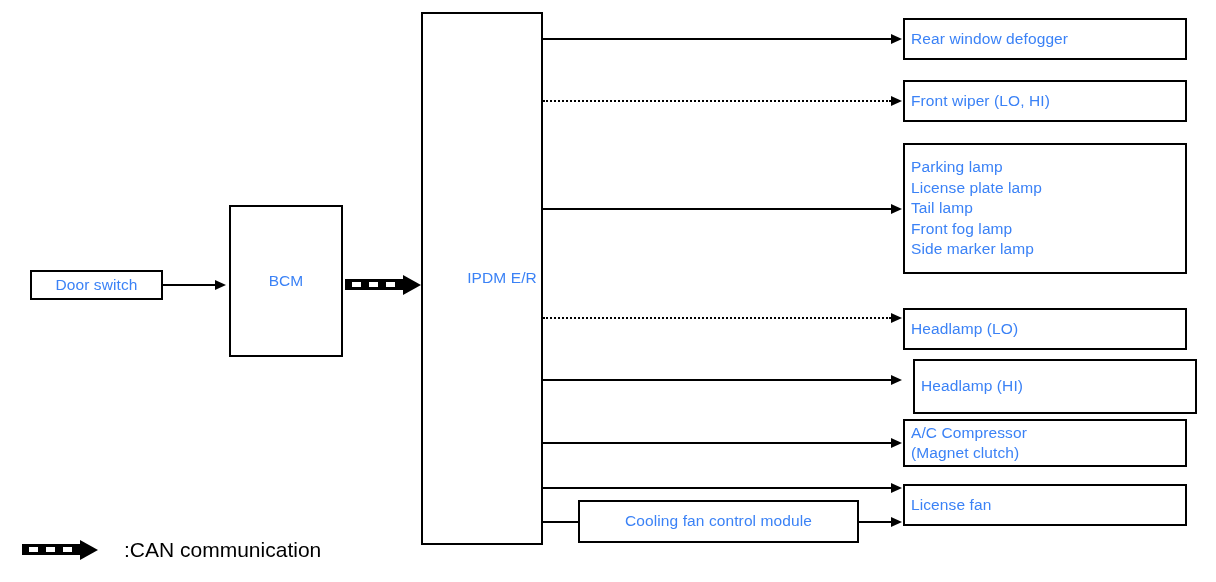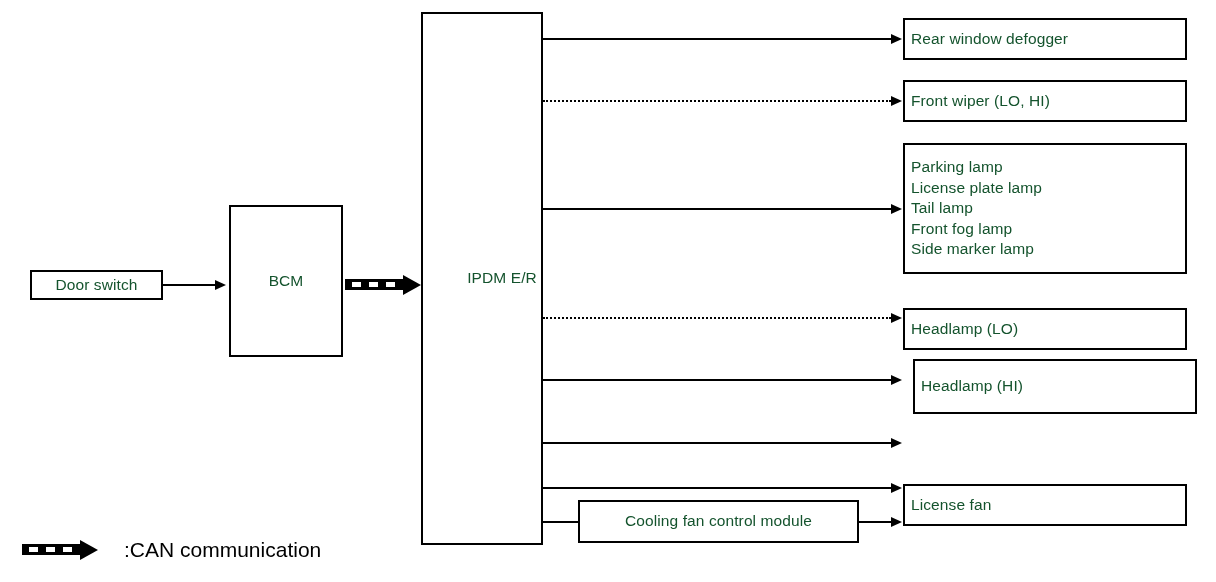--- a/index.html
+++ b/index.html
@@ -20,21 +20,21 @@
   }
   .node {
     position: absolute;
     box-sizing: border-box;
     border: 2px solid #000000;
     background: #ffffff;
     display: flex;
     align-items: center;
     font-size: 15.5px;
     line-height: 20.5px;
-    color: #14532d;
+    color: #3b82f6;
     letter-spacing: 0.1px;
   }
   .node.center-text {
     justify-content: center;
   }
   .node.left-text {
     justify-content: flex-start;
     padding-left: 6px;
   }
   .node .label {
@@ -142,20 +142,24 @@
   </div>
 
   <div class="node left-text" style="left:903px; top:296px; width:284px; height:42px;margin-top:12px;">
     <span class="label">Headlamp (LO)</span>
   </div>
 
   <div class="node left-text" style="left:913px; top:359px; width:284px; height:55px;">
     <span class="label">Headlamp (HI)</span>
   </div>
 
+  <div class="node left-text" style="left:903px; top:419px; width:284px; height:48px;">
+    <span class="label">A/C Compressor
+(Magnet clutch)</span>
+  </div>
 
   <div class="node left-text" style="left:903px; top:484px; width:284px; height:42px;">
     <span class="label">License fan</span>
   </div>
 
   <div class="node center-text" style="left:578px; top:500px; width:281px; height:43px;">
     <span class="label">Cooling fan control module</span>
   </div>
 
   <div class="conn h" style="left:543px; top:38px; width:348px;"></div>

